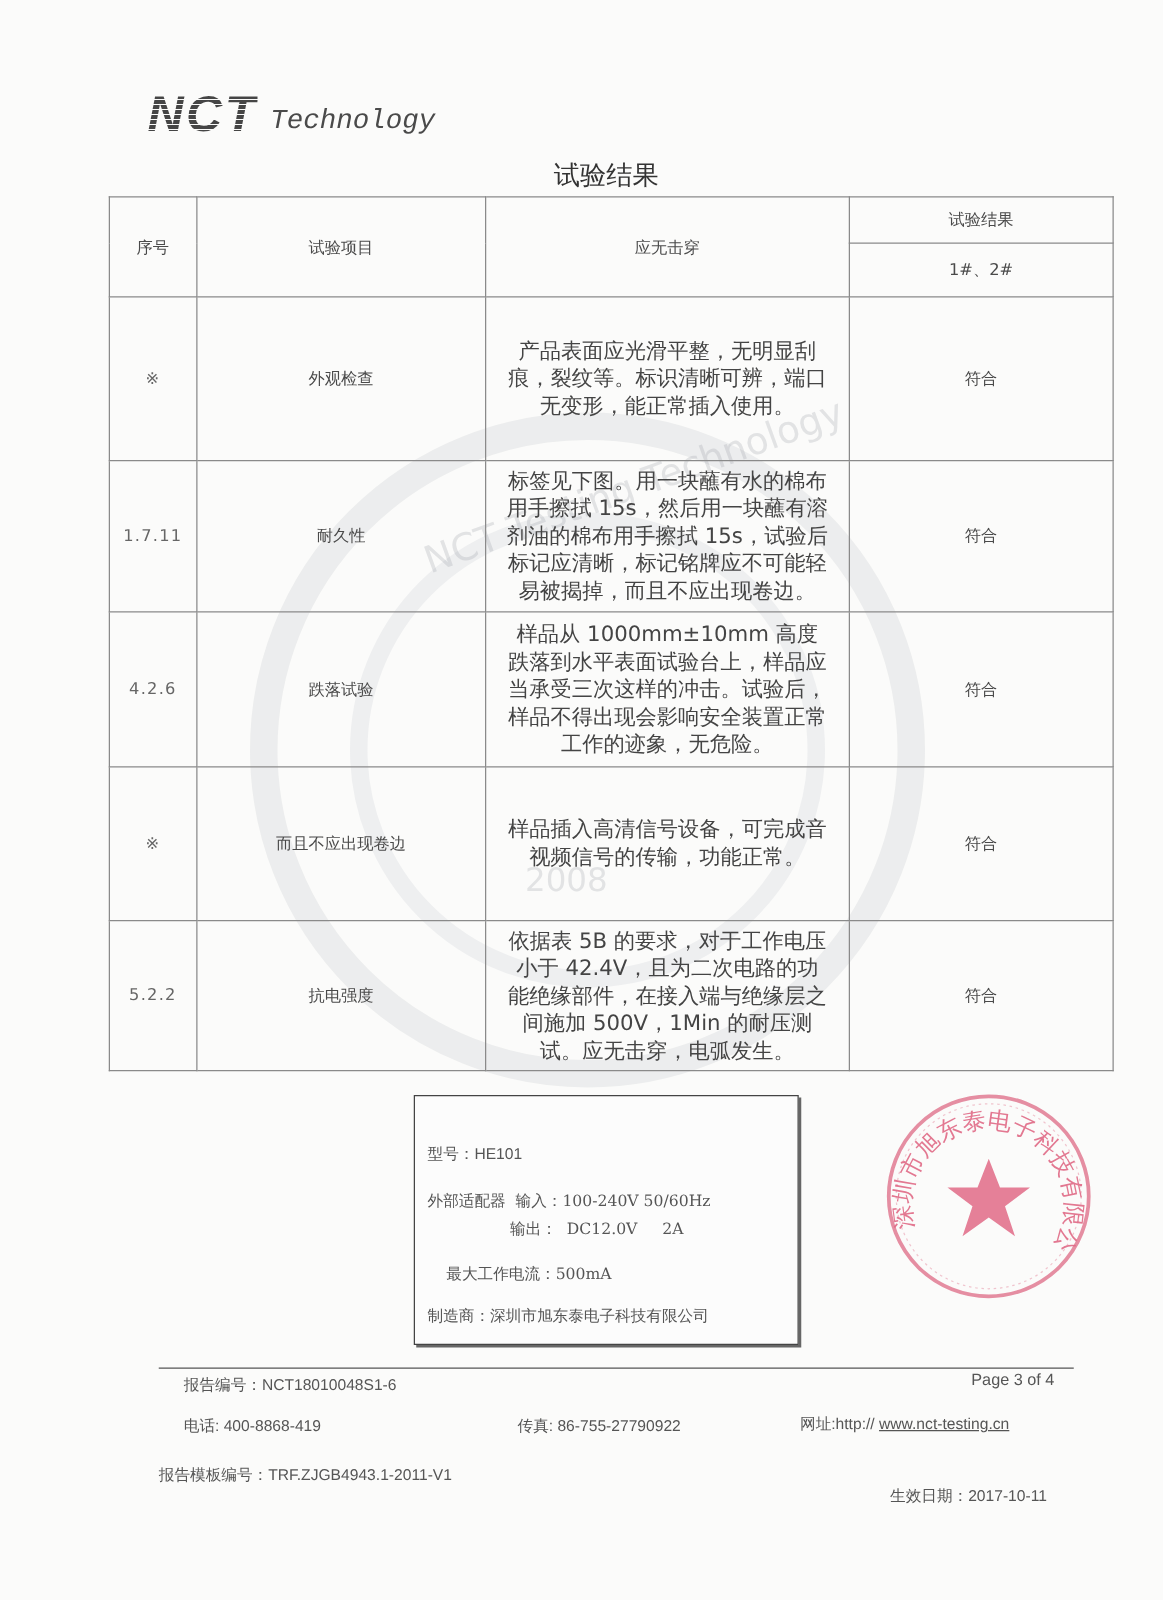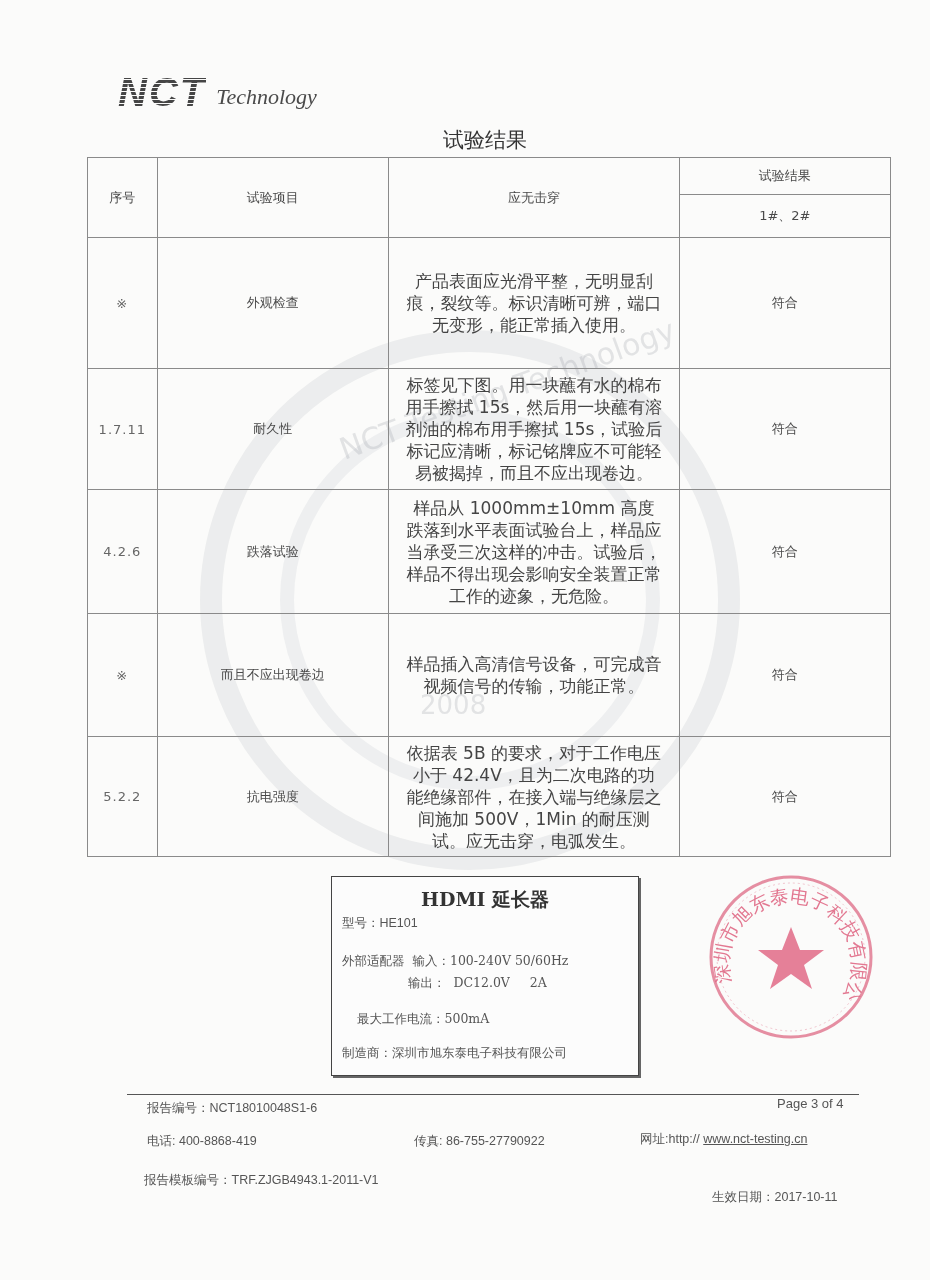--- a/index.html
+++ b/index.html
@@ -7,21 +7,21 @@
     width:930px; height:1280px; background:#fbfbfa; position:relative; overflow:hidden;
     font-family:"DejaVu Sans", "Liberation Sans", sans-serif; color:#3a3a3a;
   }
   .logo { position:absolute; left:118px; top:72px; display:flex; align-items:flex-end; }
   .logo-mark {
     font-family:"Liberation Sans", sans-serif; font-weight:bold; font-style:italic;
     font-size:40px; letter-spacing:2px; color:#4a4a4a; line-height:40px;
     background: repeating-linear-gradient(to bottom, #454545 0 3px, #fbfbfa 3px 4px);
     -webkit-background-clip:text; background-clip:text; -webkit-text-fill-color:transparent;
   }
-  .logo-text { font-family:Liberation Serif, serif; font-style:italic; font-size:22px; color:#4a4a4a; margin-left:10px; line-height:30px;text-align:center; }
+  .logo-text { font-family:Liberation Mono, monospace; font-style:italic; font-size:22px; color:#4a4a4a; margin-left:10px; line-height:30px;text-align:center; }
   .title { position:absolute; left:0; width:930px; top:126px; text-align:center; font-size:21px; color:#333; padding-left:40px; box-sizing:border-box; }
 
   table.results {
     position:absolute; left:87px; top:157px; width:804px; border-collapse:collapse;
     font-size:13px; color:#4a4a4a;
   }
   table.results td, table.results th { border:1px solid #8a8a8a; text-align:center; vertical-align:middle; font-weight:normal; }
   .c1 { width:67px; } .c2 { width:233px; } .c3 { width:290px; } .c4 { width:212px; }
   .req { line-height:22px; padding:0 16px; font-size:17px; color:#444; }
   .seq { letter-spacing:1px; color:#666; }
@@ -105,21 +105,20 @@
   <tr style="height:120px;">
     <td class="seq">5.2.2</td>
     <td>抗电强度</td>
     <td class="req">依据表 5B 的要求，对于工作电压小于 42.4V，且为二次电路的功能绝缘部件，在接入端与绝缘层之间施加 500V，1Min 的耐压测试。应无击穿，电弧发生。</td>
     <td>符合</td>
   </tr>
 </tbody>
   </table>
 
 <div class="label-box">
-  <div class="label-title">HDMI 延长器</div>
   <div class="label-line" style="top:38px; font-family:'Liberation Sans', sans-serif;">型号：HE101</div>
   <div class="label-line" style="top:76px;">外部适配器  输入：100-240V 50/60Hz</div>
   <div class="label-line" style="left:76px; top:98px;">输出：  DC12.0V     2A</div>
   <div class="label-line" style="top:134px;margin-left:15px;">最大工作电流：500mA</div>
   <div class="label-line" style="top:168px;">制造商：深圳市旭东泰电子科技有限公司</div>
 </div>
 
 <svg class="stamp" viewBox="0 0 170 170">
   <defs>
     <path id="sealArc" d="M 25 110 A 62 62 0 1 1 140 120"></path>
@@ -134,14 +133,14 @@
 
 <div class="footer-rule"></div>
 <div class="ft" style="left:147px; top:1100px;">报告编号：NCT18010048S1-6</div>
 <div class="ft" style="left:777px; top:1096px; font-size:13px;">Page 3 of 4</div>
 <div class="ft" style="left:147px; top:1133px;">电话: 400-8868-419</div>
 <div class="ft" style="left:414px; top:1133px;">传真: 86-755-27790922</div>
 <div class="ft" style="left:640px; top:1131px;">
   <span>网址:http://</span>
   <a>www.nct-testing.cn</a>
 </div>
-<div class="ft" style="left:144px; top:1172px;text-align:center;">报告模板编号：TRF.ZJGB4943.1-2011-V1</div>
+<div class="ft" style="left:127px; top:1172px;text-align:center;">报告模板编号：TRF.ZJGB4943.1-2011-V1</div>
 <div class="ft" style="left:712px; top:1169px;margin-top:20px;">生效日期：2017-10-11</div>
 
 </body></html>

